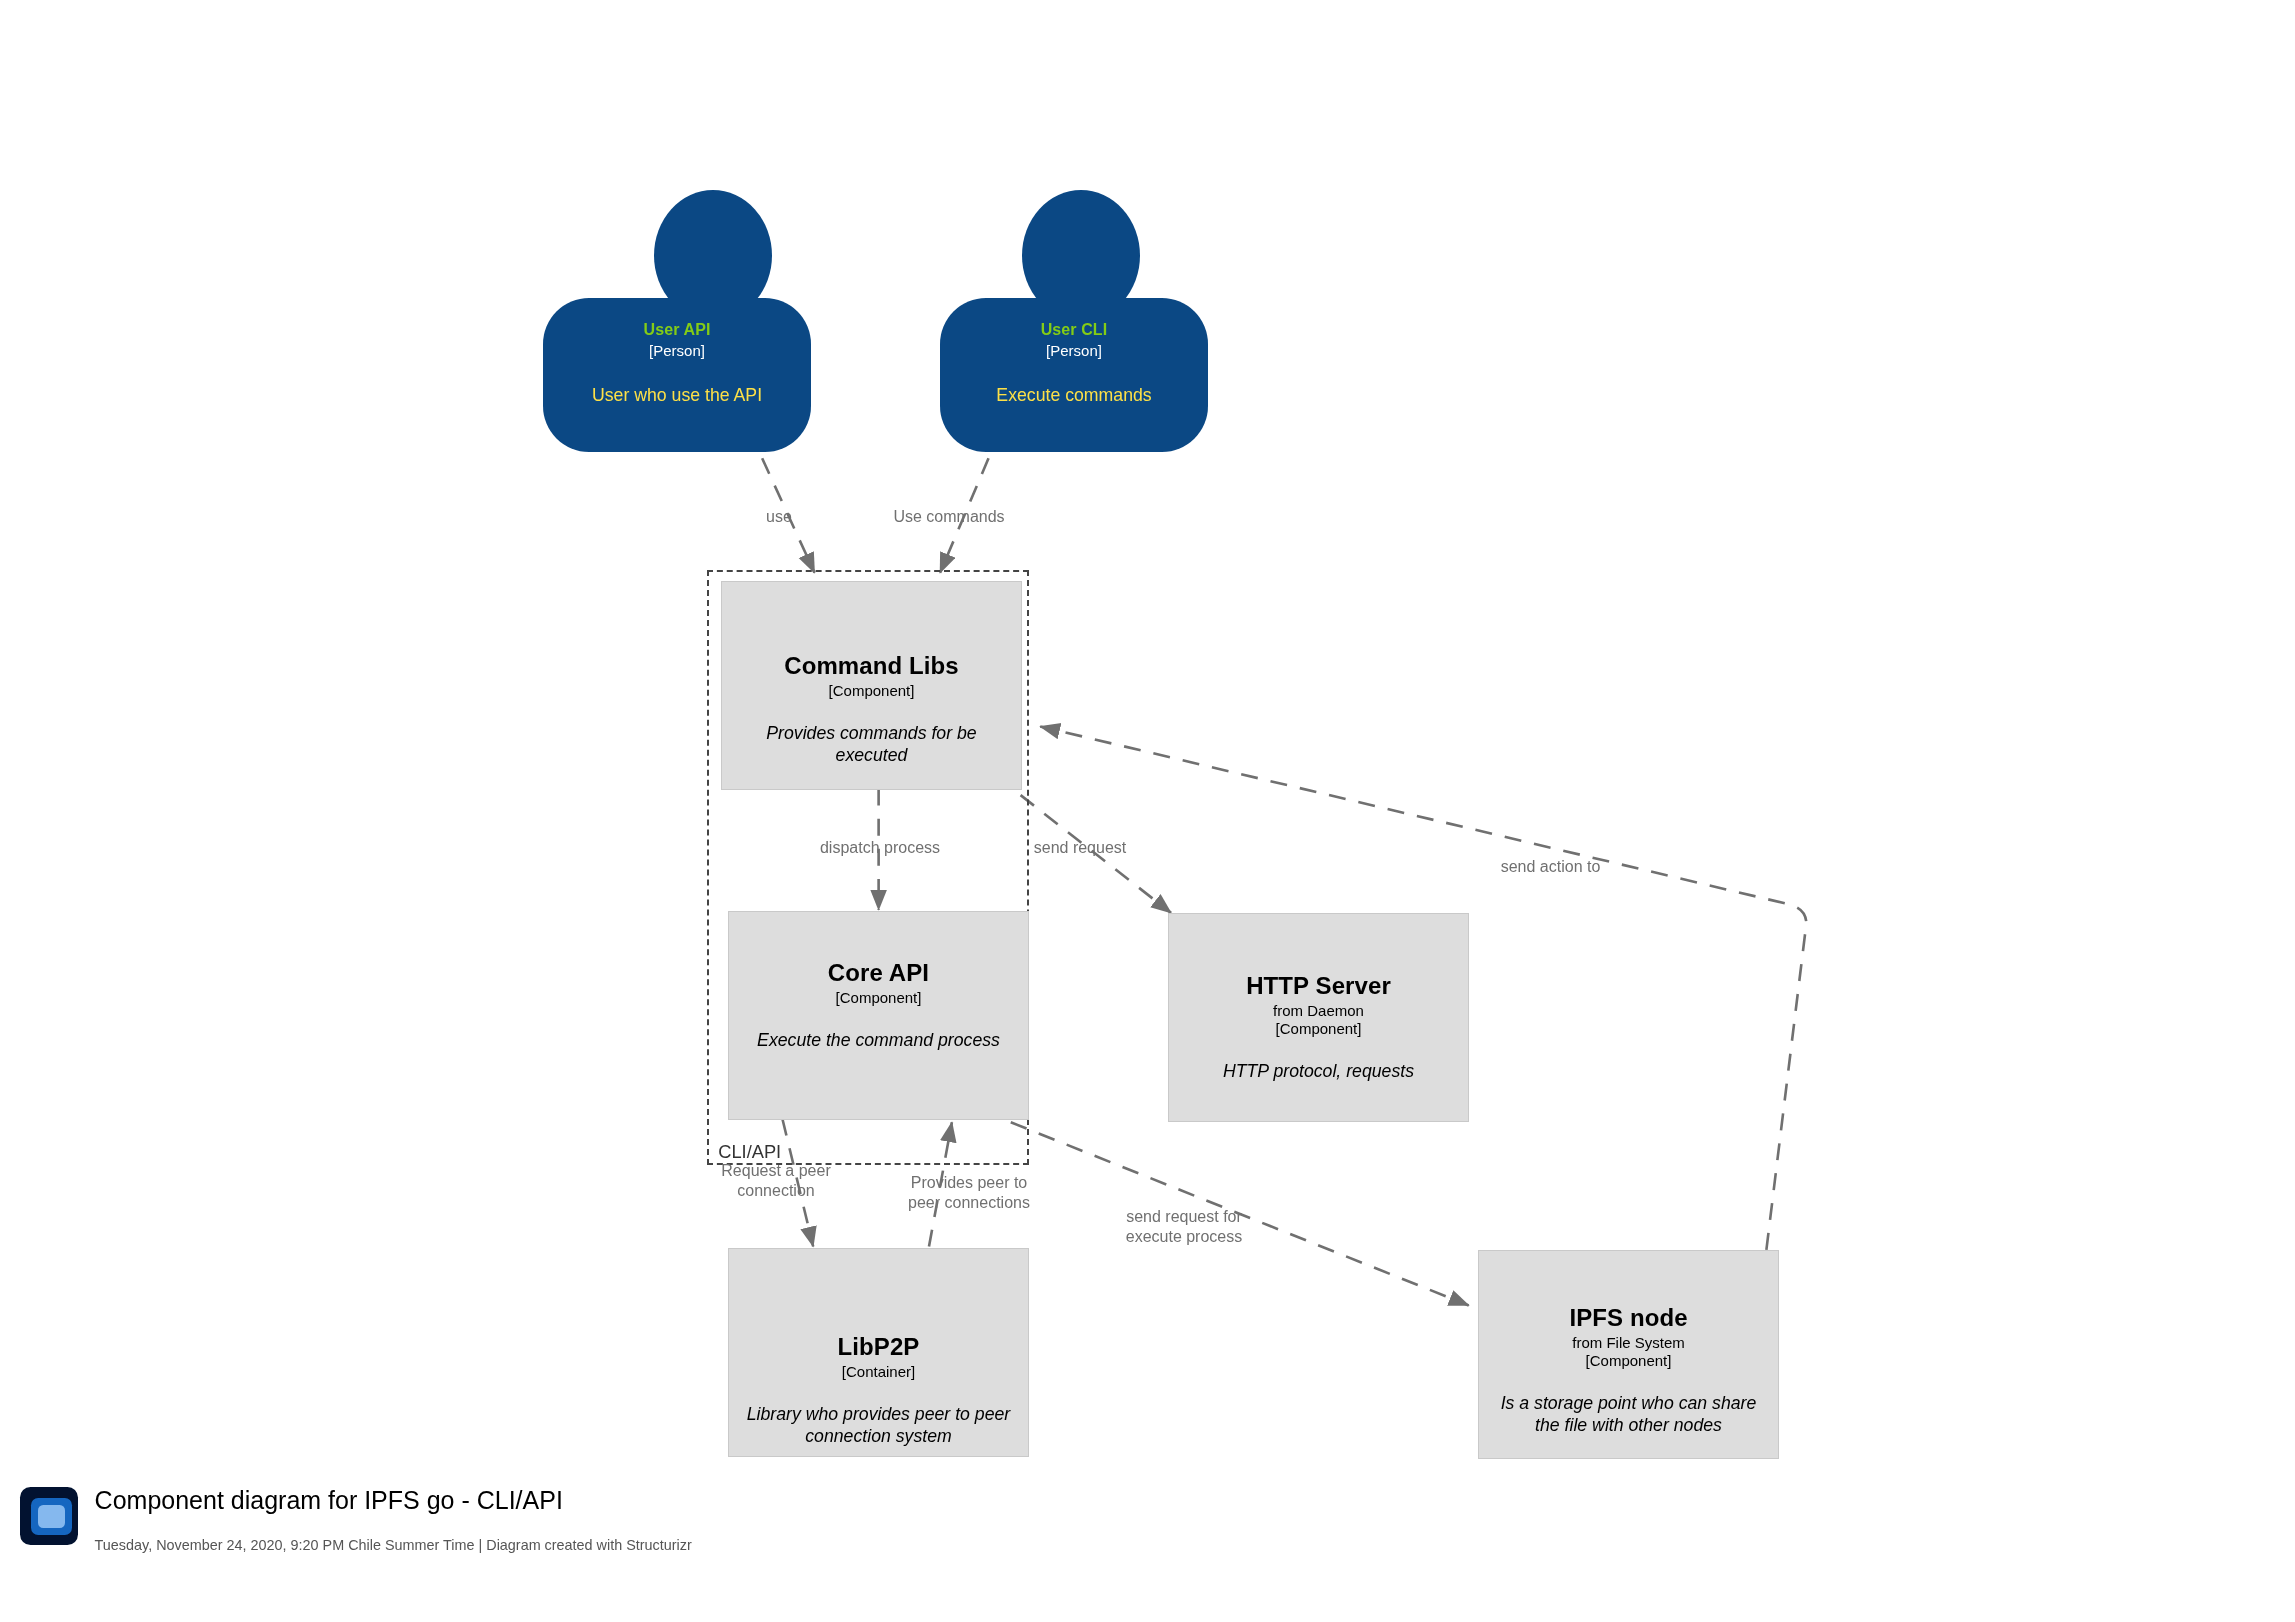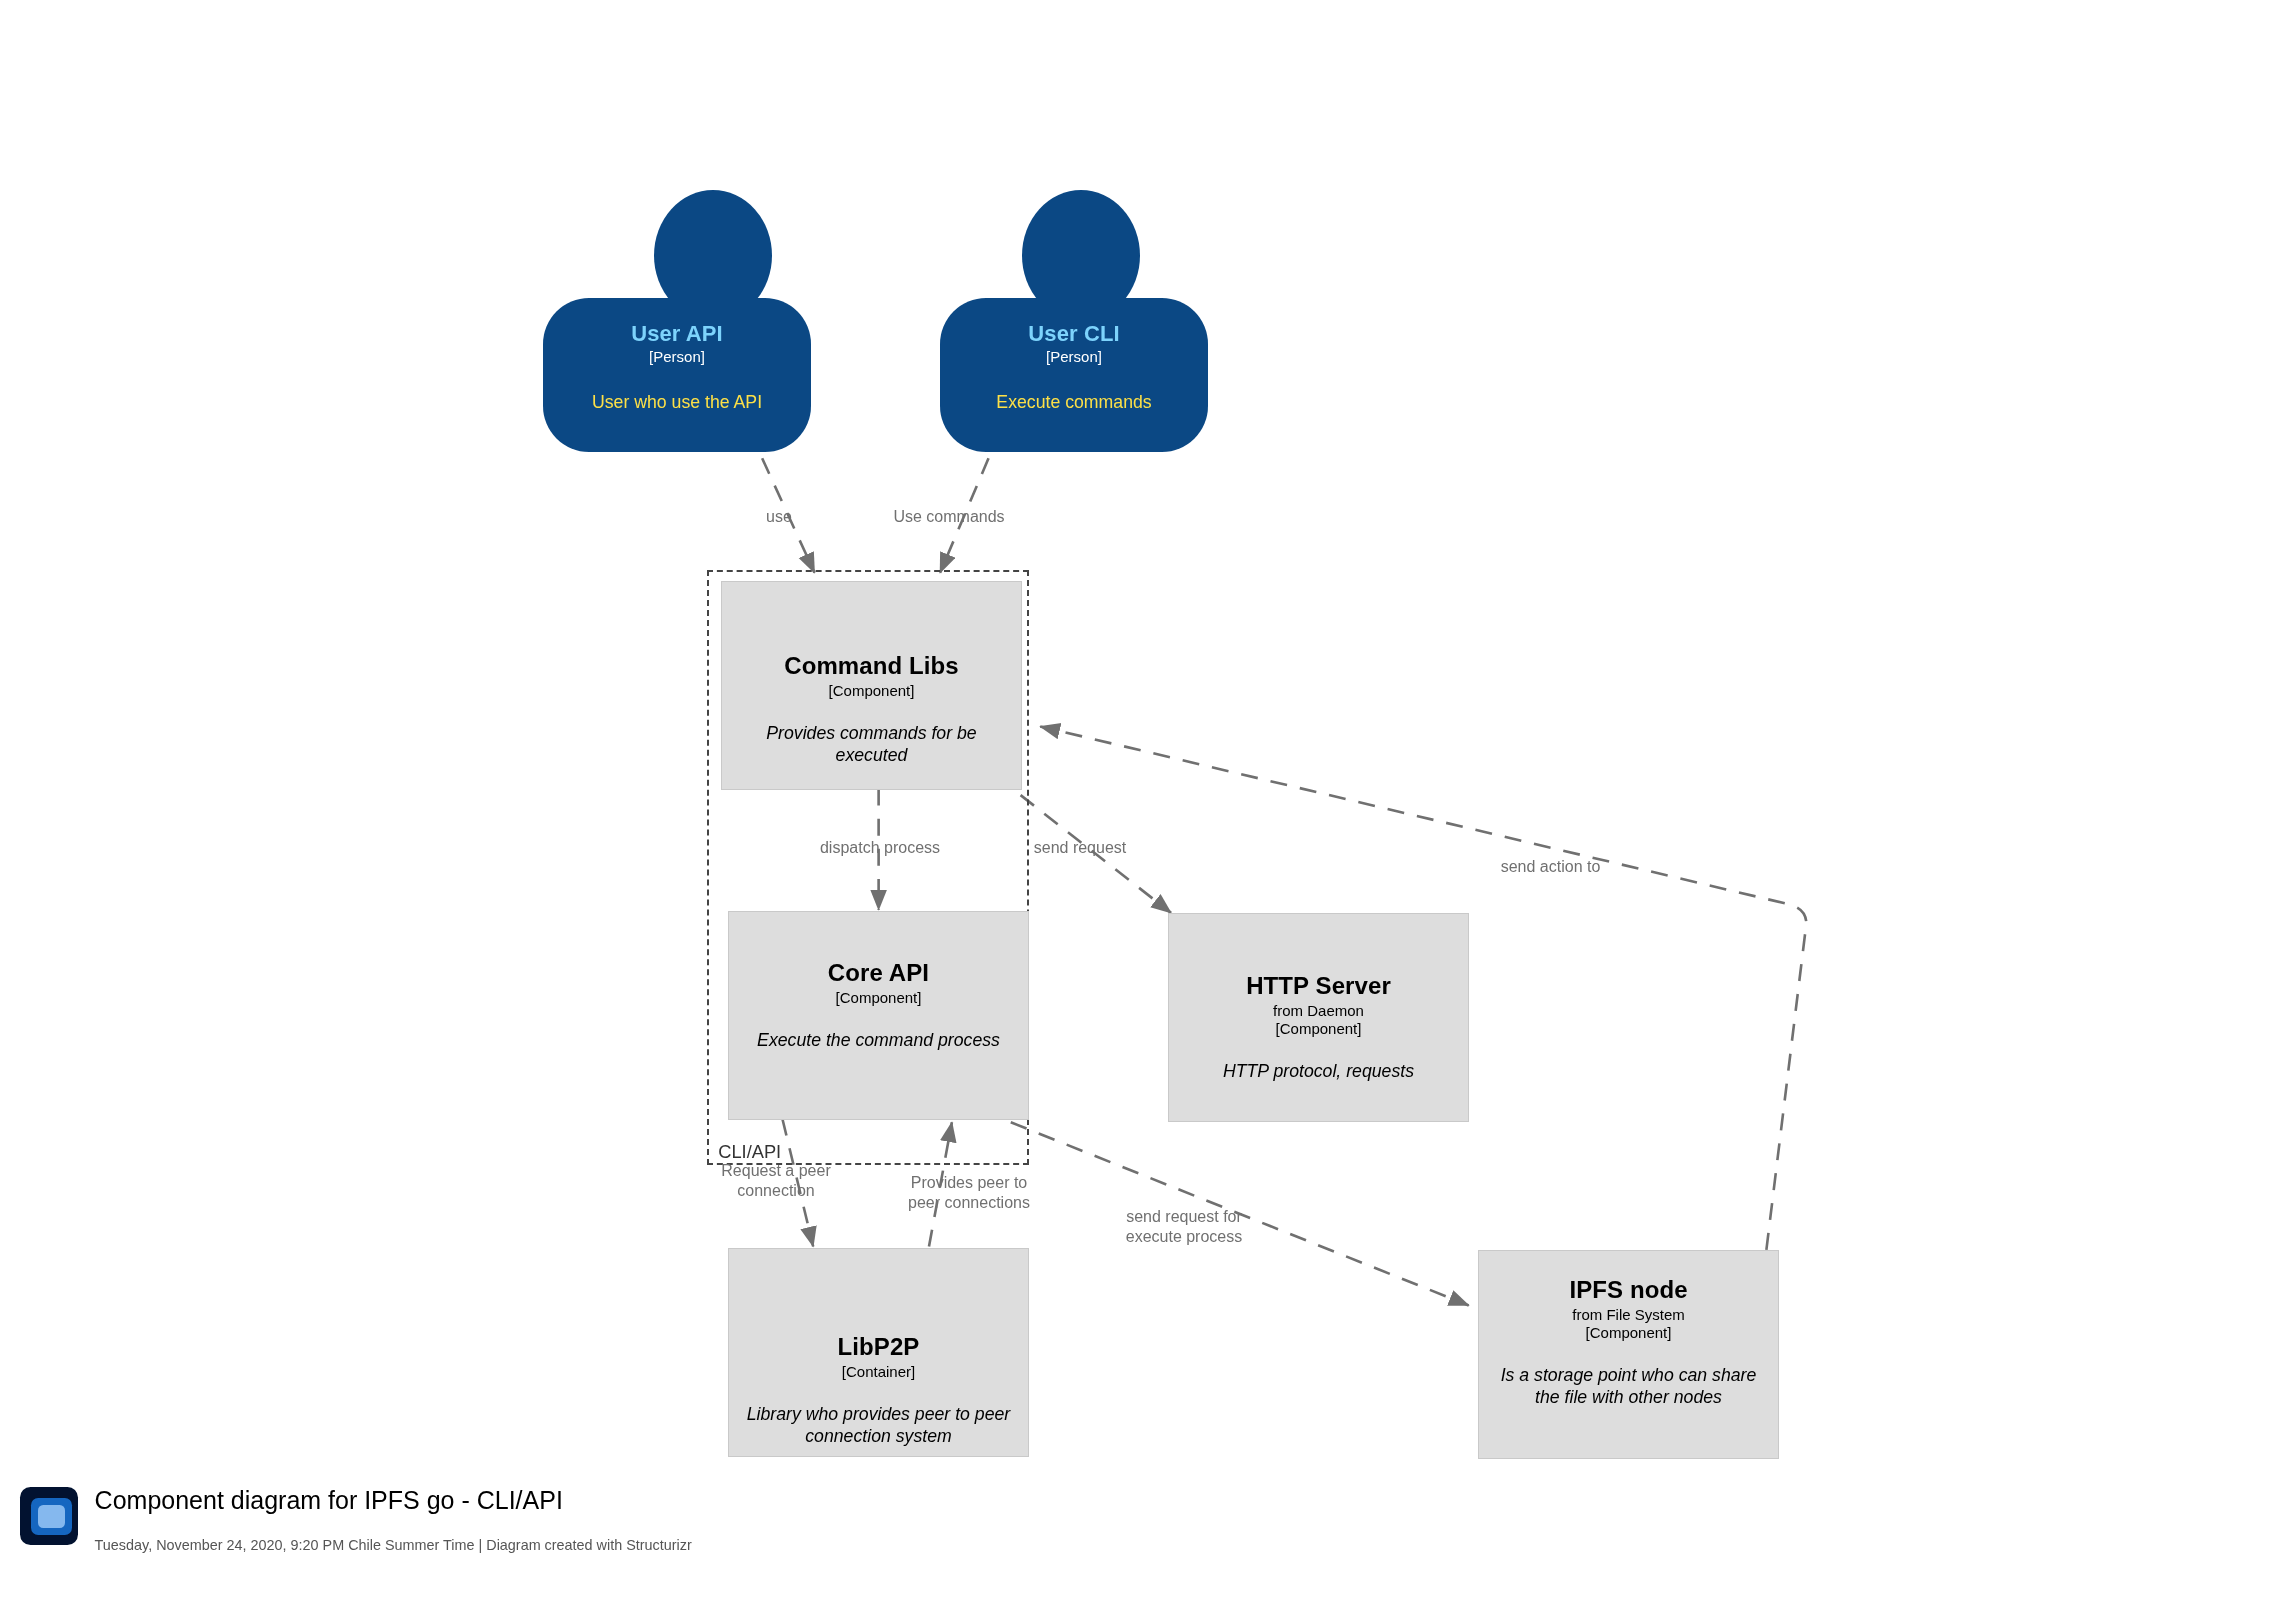--- a/index.html
+++ b/index.html
@@ -37,22 +37,22 @@
     background: #0b4884;
     border-radius: 46px;
     display: flex;
     flex-direction: column;
     align-items: center;
     justify-content: flex-start;
     padding-top: 23.6px;
     box-sizing: border-box;
   }
   .person .p-name {
-    color: #7dd3fc;
-    font-size: 22px;
+    color: #84cc16;
+    font-size: 16px;
     font-weight: bold;
     line-height: 1.05;
     text-align: center;
     letter-spacing: 0.1px;
   }
   .person .p-type {
     color: #ffffff;
     font-size: 15px;
     text-align: center;
     margin-top: 4.6px;
@@ -246,21 +246,21 @@
     <div class="b-sub" style="margin-top:0">[Component]</div>
     <div class="b-desc">HTTP protocol, requests</div>
   </div>
 
   <div class="box" style="left:728px; top:1248px; width:301px; height:209px; padding-top:85px;">
     <div class="b-name">LibP2P</div>
     <div class="b-sub">[Container]</div>
     <div class="b-desc">Library who provides peer to peer connection system</div>
   </div>
 
-  <div class="box" style="left:1478px; top:1250px; width:301px; height:209px; padding-top:26px;">
+  <div class="box" style="left:1478px; top:1250px; width:301px; height:209px; padding-top:54px;">
     <div class="b-name">IPFS node</div>
     <div class="b-sub">from File System</div>
     <div class="b-sub" style="margin-top:0">[Component]</div>
     <div class="b-desc">Is a storage point who can share the file with other nodes</div>
   </div>
 
   <div class="rel-label" style="left:733px; top:507px; width:92px;">use</div>
 
   <div class="rel-label" style="left:864px; top:507px; width:170px;">Use commands</div>
 

